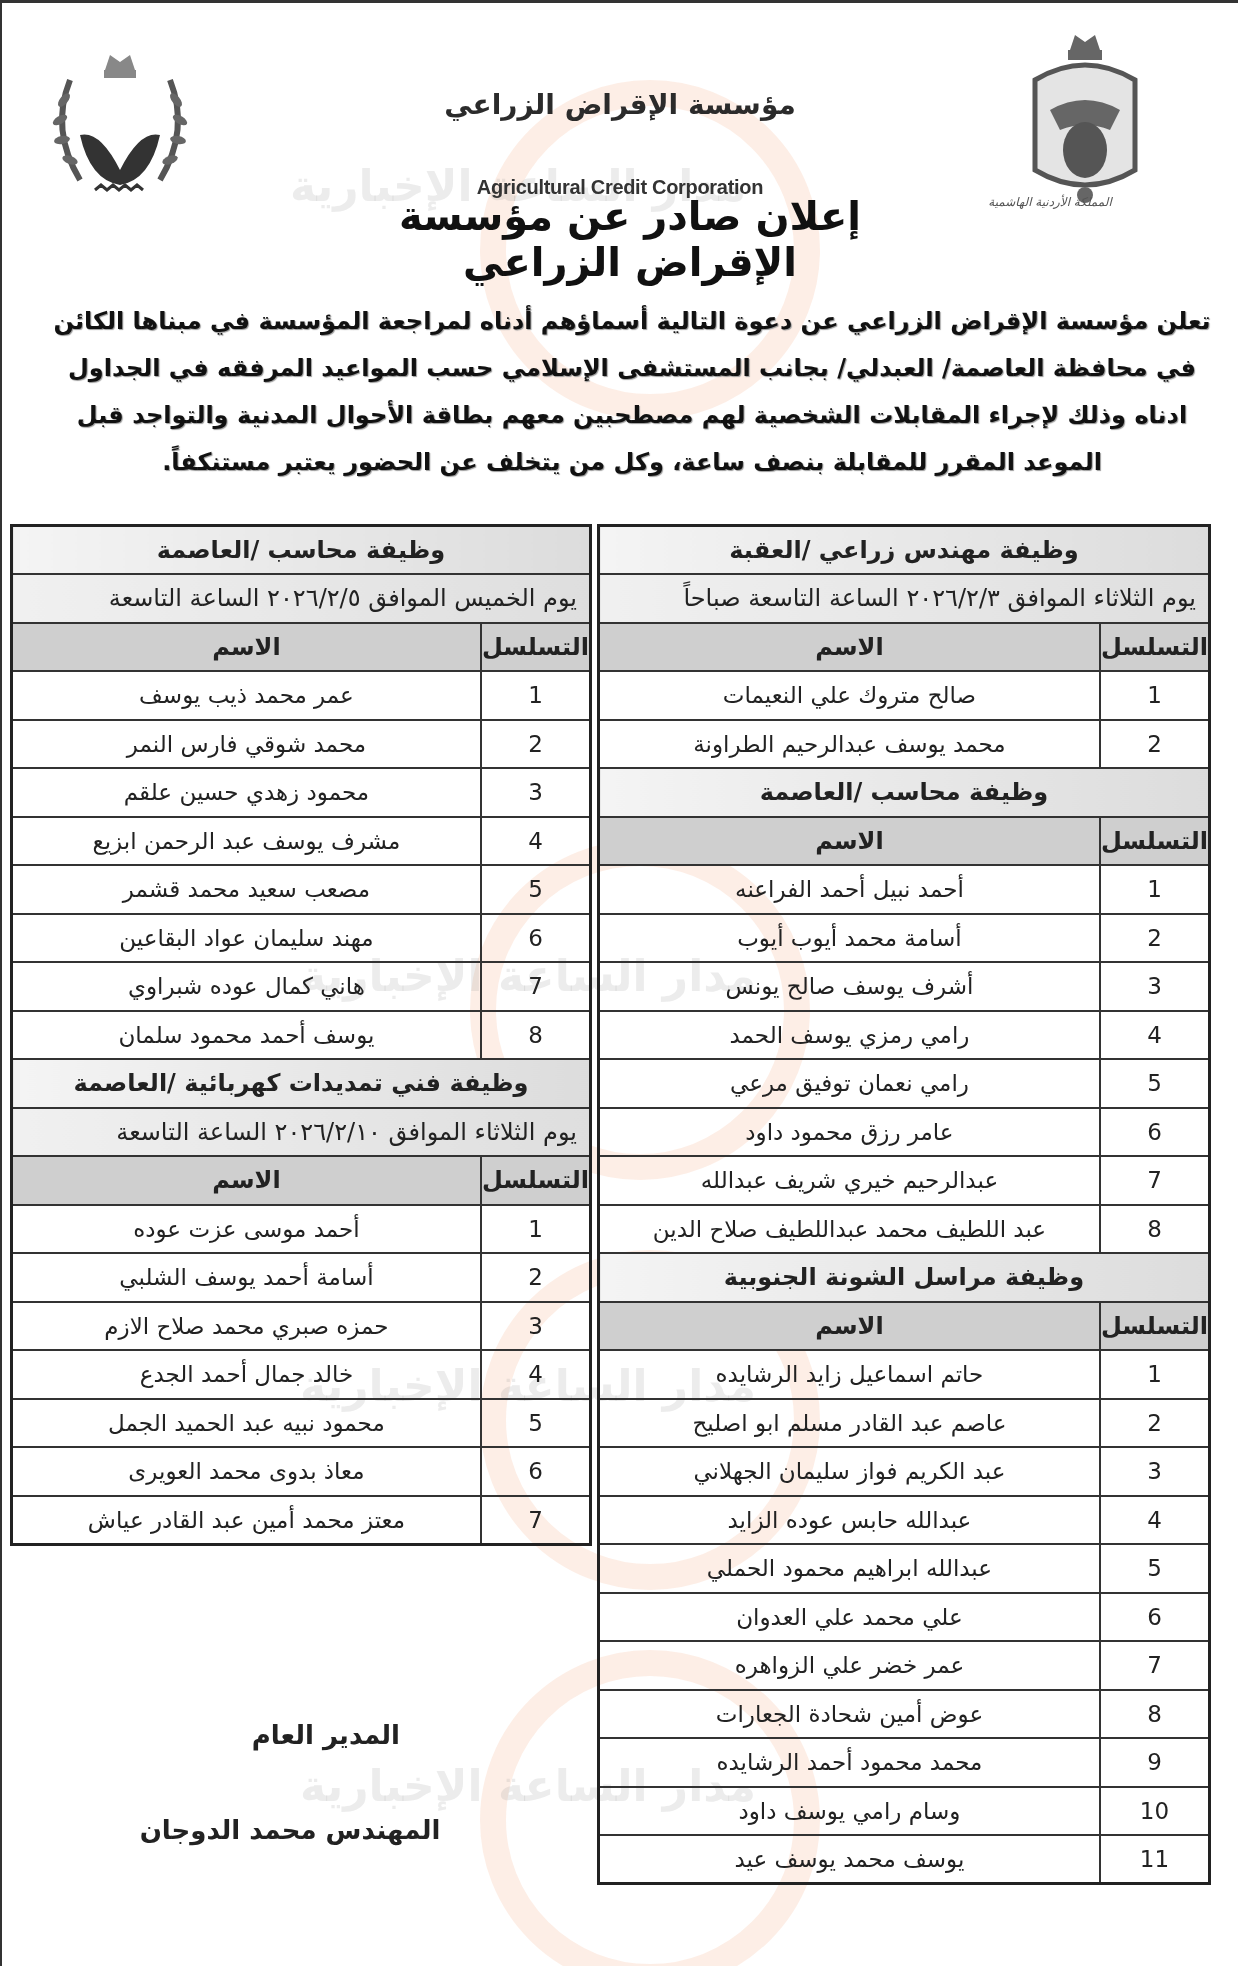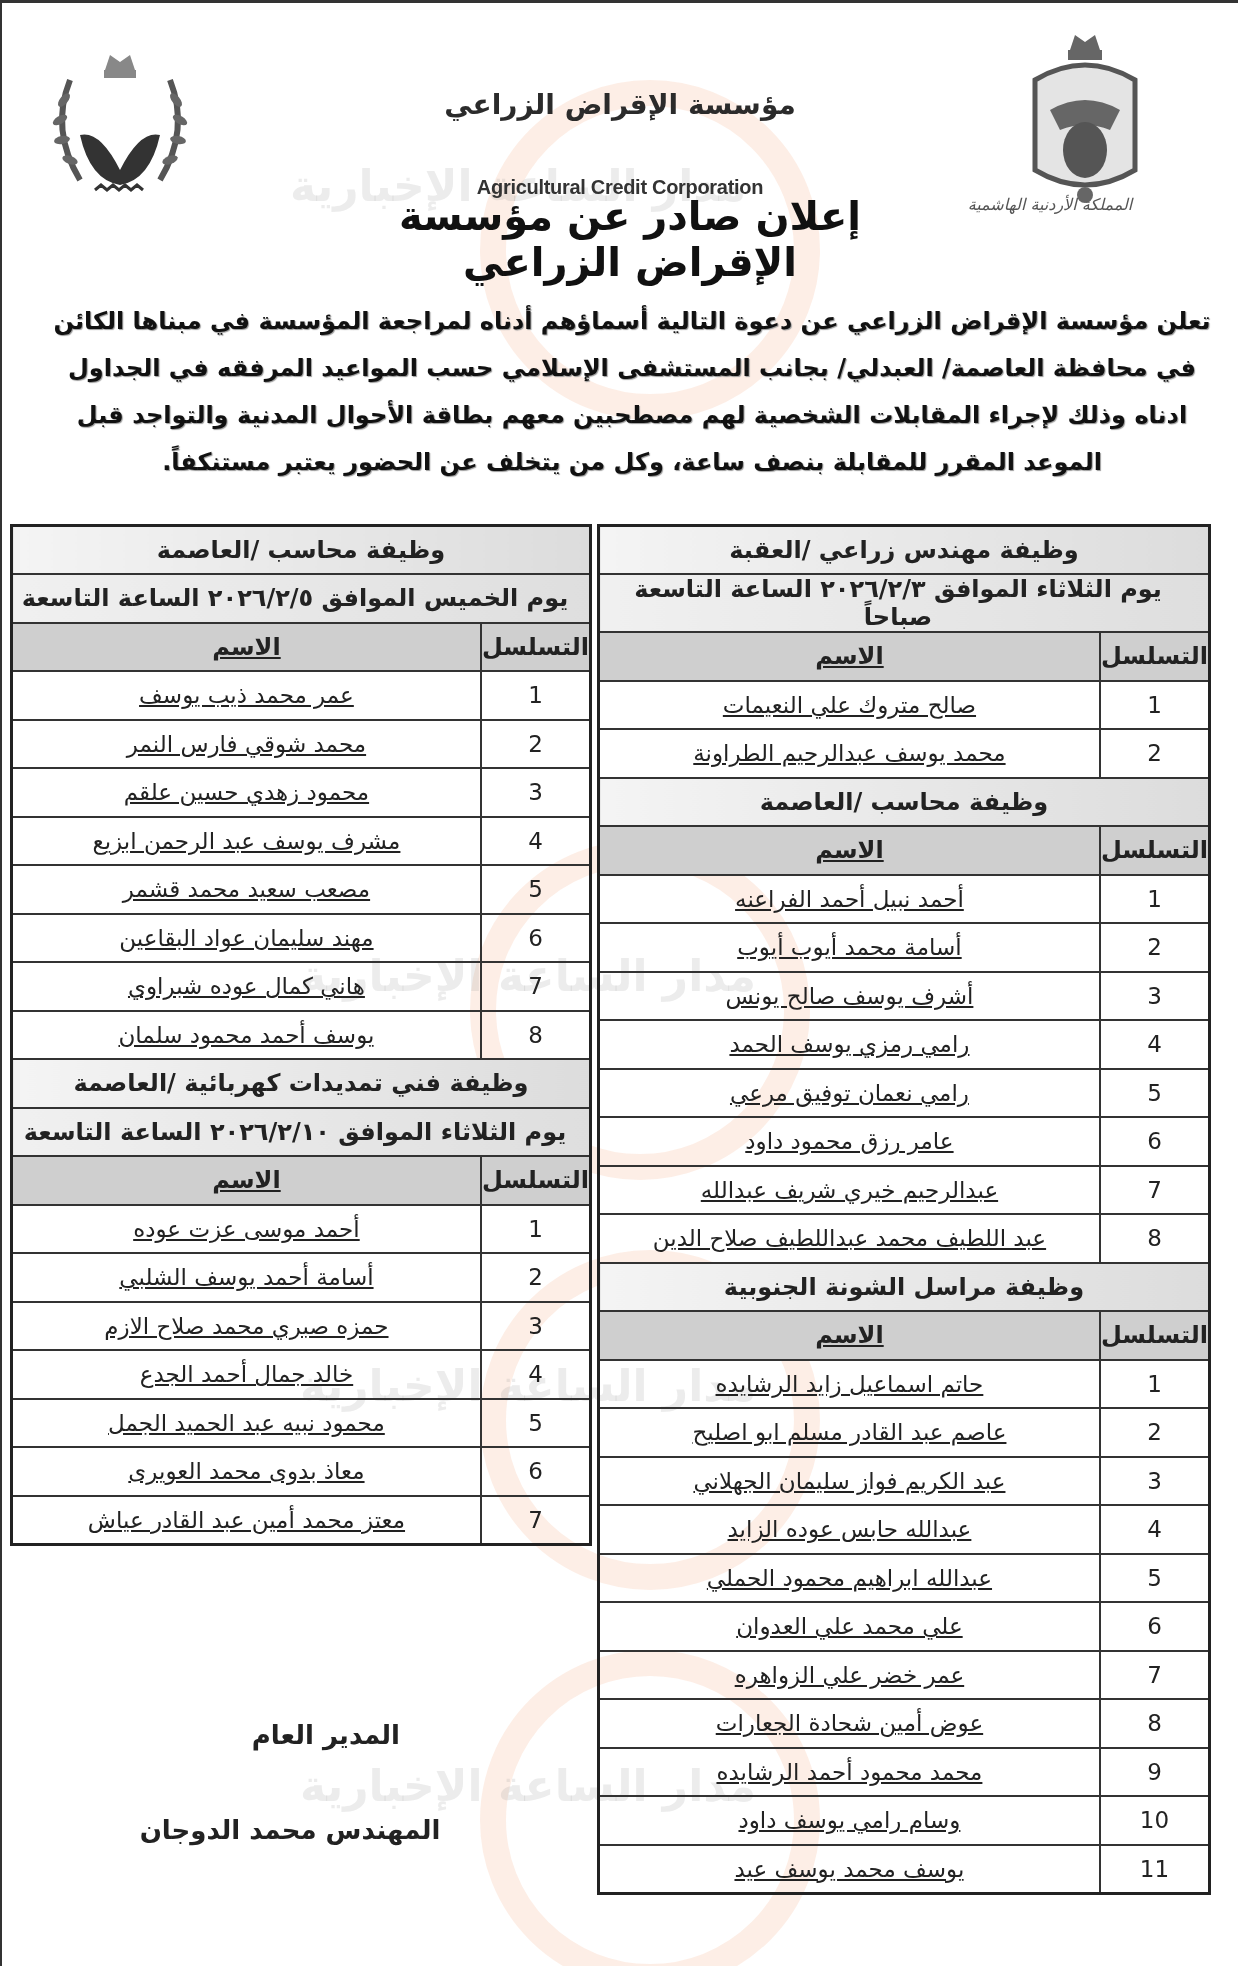--- a/index.html
+++ b/index.html
@@ -9,30 +9,30 @@
   
   .wm { position: absolute; pointer-events: none; }
   .wm-ring { border-radius: 50%; border: 26px solid rgba(245,150,100,0.16); }
   .wm-text { color: rgba(150,150,150,0.18); font-weight: bold; font-family: "DejaVu Sans", sans-serif; }
 
   .header-logo-left { position: absolute; left: 40px; top: 40px; width: 160px; height: 160px; }
   .header-logo-right { position: absolute; left: 1000px; top: 30px; width: 170px; height: 200px; }
   .org-ar { position: absolute; left: 420px; top: 88px; width: 400px; text-align: center; font-size: 28px; font-weight: bold; direction: rtl; color: #2b2b2b; }
   .org-en { position: absolute; left: 420px; top: 140px; width: 400px; text-align: center; font-size: 20px; font-weight: bold; font-family: "Liberation Sans", sans-serif; color: #333; letter-spacing: -0.3px; margin-top: 36px; }
   .ann-title { position: absolute; left: 320px; top: 193px; width: 620px; text-align: center; font-size: 40px; font-weight: bold; direction: rtl; color: #111; }
-  .kingdom { position: absolute; left: 965px; top: 195px; width: 170px; text-align: center; font-size: 16px; color: #555; direction: rtl; font-style: italic; }
+  .kingdom { position: absolute; left: 965px; top: 195px; width: 170px; text-align: center; font-size: 12px; color: #555; direction: rtl; font-style: italic; }
 
   .intro { position: absolute; left: 52px; top: 298px; width: 1160px; direction: rtl; text-align: center; font-size: 24px; font-weight: bold; line-height: 47px; color: #111; text-shadow: 1px 1px 1px #999; }
 
   table.t { position: absolute; border-collapse: collapse; direction: rtl; font-family: "DejaVu Sans", sans-serif; }
   table.t td { border: 2px solid #333; height: 48.5px; font-size: 23px; color: #222; }
   table.t td.seq { width: 104px; text-align: center; }
-  table.t td.nm { text-align: center; text-decoration: underline; }
+  table.t td.nm { text-align: center; }
   table.t tr.title td { background: linear-gradient(90deg,#f4f4f4,#dcdcdc); text-align: center; font-weight: bold; font-size: 24px; }
-  table.t tr.date td { background: linear-gradient(90deg,#f0f0f0,#dedede); text-align: center; padding-right: 12px; font-weight: bold; font-size: 24px; }
+  table.t tr.date td { background: linear-gradient(90deg,#f0f0f0,#dedede); text-align: right; padding-right: 12px; font-weight: normal; font-size: 24px; }
   table.t tr.hdr td { background: #cfcfcf; text-align: center; font-weight: bold; font-size: 24px; }
   table.t { border: 3px solid #222; }
 
   #left-table { left: 10px; top: 524px; width: 582px; }
   #right-table { left: 597px; top: 524px; width: 614px; }
 
   .sig-title { position: absolute; left: 140px; top: 1720px; width: 260px; text-align: right; font-size: 26px; font-weight: bold; direction: rtl; color: #222; }
   .sig-name { position: absolute; left: 110px; top: 1815px; width: 360px; text-align: center; font-size: 26px; font-weight: bold; direction: rtl; color: #222; }
 </style>
 </head>

